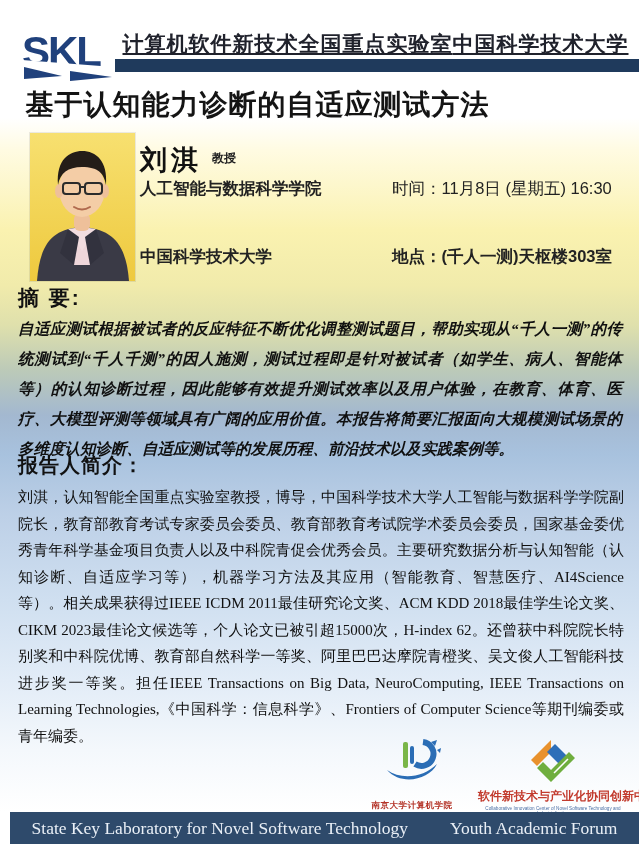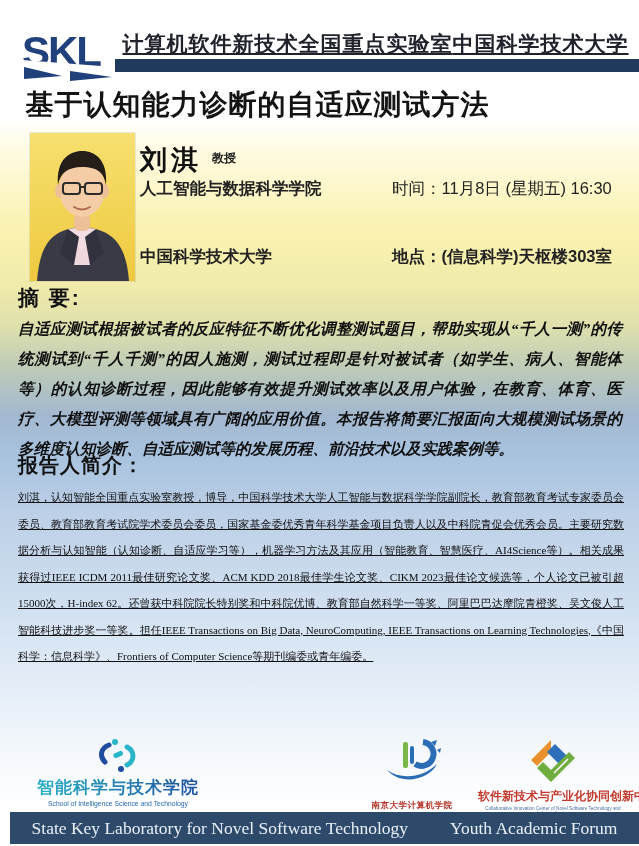--- a/index.html
+++ b/index.html
@@ -34,21 +34,21 @@
   .loc-row{left:392px;top:246px;font-size:16.5px;font-weight:600;color:#222;white-space:nowrap;}
 
   
   .abstract-h{left:18px;top:284px;font-size:21px;font-weight:700;color:#111;letter-spacing:2px;}
   .abstract-b{left:18px;top:314px;width:604px;font-family:"Liberation Serif",serif;font-style:italic;
     font-size:15.5px;line-height:30px;text-align:justify;color:#101010;font-weight:bold;}
 
   
   .bio-h{left:18px;top:452px;font-size:20px;font-weight:700;color:#111;letter-spacing:1px;}
   .bio-b{left:18px;top:484px;width:606px;font-family:"Liberation Serif",serif;
-    font-size:11px;line-height:26.5px;text-align:justify;color:#101010;text-decoration:underline;}
+    font-size:15px;line-height:26.5px;text-align:justify;color:#101010;}
 
   
   .logo-left{left:28px;top:736px;width:180px;text-align:center;}
   .logo-left .mark{display:block;margin:0 auto 2px auto;}
   .logo-left .cn{font-size:17px;font-weight:700;letter-spacing:1px;
     color:#2a6ab2;background:linear-gradient(90deg,#2ab5c8,#1f4e9e);
     -webkit-background-clip:text;background-clip:text;-webkit-text-fill-color:transparent;}
   .logo-left .en{font-size:6.8px;color:#2a6ab2;margin-top:1px;}
 
   .logo-mid{left:352px;top:738px;width:120px;text-align:center;}
@@ -115,39 +115,28 @@
     <line x1="50" y1="54" x2="55" y2="54" stroke="#2b2b2b" stroke-width="2"></line>
 
     <path d="M44,74 Q52,79 60,74" fill="none" stroke="#b06a4e" stroke-width="2" stroke-linecap="round"></path>
   </svg>
 
   <div class="abs speaker-name">刘淇</div>
   <div class="abs speaker-title">教授</div>
   <div class="abs dept">人工智能与数据科学学院</div>
   <div class="abs univ">中国科学技术大学</div>
   <div class="abs time-row"><span>时间：</span><span>11月8日 (星期五) 16:30</span></div>
-  <div class="abs loc-row"><span>地点：</span><span>(信息科学)天枢楼303室</span></div>
+  <div class="abs loc-row"><span>地点：</span><span>(千人一测)天枢楼303室</span></div>
 
   <div class="abs abstract-h">摘 要:</div>
   <div class="abs abstract-b">自适应测试根据被试者的反应特征不断优化调整测试题目，帮助实现从“千人一测”的传统测试到“千人千测”的因人施测，测试过程即是针对被试者（如学生、病人、智能体等）的认知诊断过程，因此能够有效提升测试效率以及用户体验，在教育、体育、医疗、大模型评测等领域具有广阔的应用价值。本报告将简要汇报面向大规模测试场景的多维度认知诊断、自适应测试等的发展历程、前沿技术以及实践案例等。</div>
 
   <div class="abs bio-h">报告人简介：</div>
   <div class="abs bio-b">刘淇，认知智能全国重点实验室教授，博导，中国科学技术大学人工智能与数据科学学院副院长，教育部教育考试专家委员会委员、教育部教育考试院学术委员会委员，国家基金委优秀青年科学基金项目负责人以及中科院青促会优秀会员。主要研究数据分析与认知智能（认知诊断、自适应学习等），机器学习方法及其应用（智能教育、智慧医疗、AI4Science等）。相关成果获得过IEEE ICDM 2011最佳研究论文奖、ACM KDD 2018最佳学生论文奖、CIKM 2023最佳论文候选等，个人论文已被引超15000次，H-index 62。还曾获中科院院长特别奖和中科院优博、教育部自然科学一等奖、阿里巴巴达摩院青橙奖、吴文俊人工智能科技进步奖一等奖。担任IEEE Transactions on Big Data, NeuroComputing, IEEE Transactions on Learning Technologies,《中国科学：信息科学》、Frontiers of Computer Science等期刊编委或青年编委。</div>
 
-  <div class="abs logo-left">
-    <svg class="mark" width="54" height="38" viewBox="0 0 54 38">
-      <path d="M14,26 C8,20 10,12 18,9" fill="none" stroke="#1f4e9e" stroke-width="5" stroke-linecap="round"></path>
-      <path d="M36,11 C44,15 44,25 36,29" fill="none" stroke="#2ab5c8" stroke-width="5" stroke-linecap="round"></path>
-      <circle cx="24" cy="6" r="3" fill="#2ab5c8"></circle>
-      <circle cx="30" cy="33" r="3" fill="#1f4e9e"></circle>
-      <rect x="22" y="16" width="10" height="5" rx="2.5" transform="rotate(-25 27 18)" fill="#2ab5c8"></rect>
-    </svg>
-    <div class="cn">智能科学与技术学院</div>
-    <div class="en">School of Intelligence Science and Technology</div>
-  </div>
 
   <div class="abs logo-mid">
     <svg width="58" height="46" viewBox="0 0 58 46">
       <path d="M40,4 a12,12 0 1 1 -8,22" fill="none" stroke="#2a6db5" stroke-width="6"></path>
       <rect x="20" y="4" width="5" height="26" rx="2" fill="#7ab648"></rect>
       <rect x="27" y="8" width="4" height="18" rx="2" fill="#2a6db5"></rect>
       <path d="M4,32 C18,42 40,40 54,26 C46,42 18,48 4,32 Z" fill="#2a6db5"></path>
       <polygon points="48,4 54,2 52,8" fill="#2a6db5"></polygon>
       <polygon points="54,12 58,10 57,15" fill="#2a6db5"></polygon>
     </svg>

